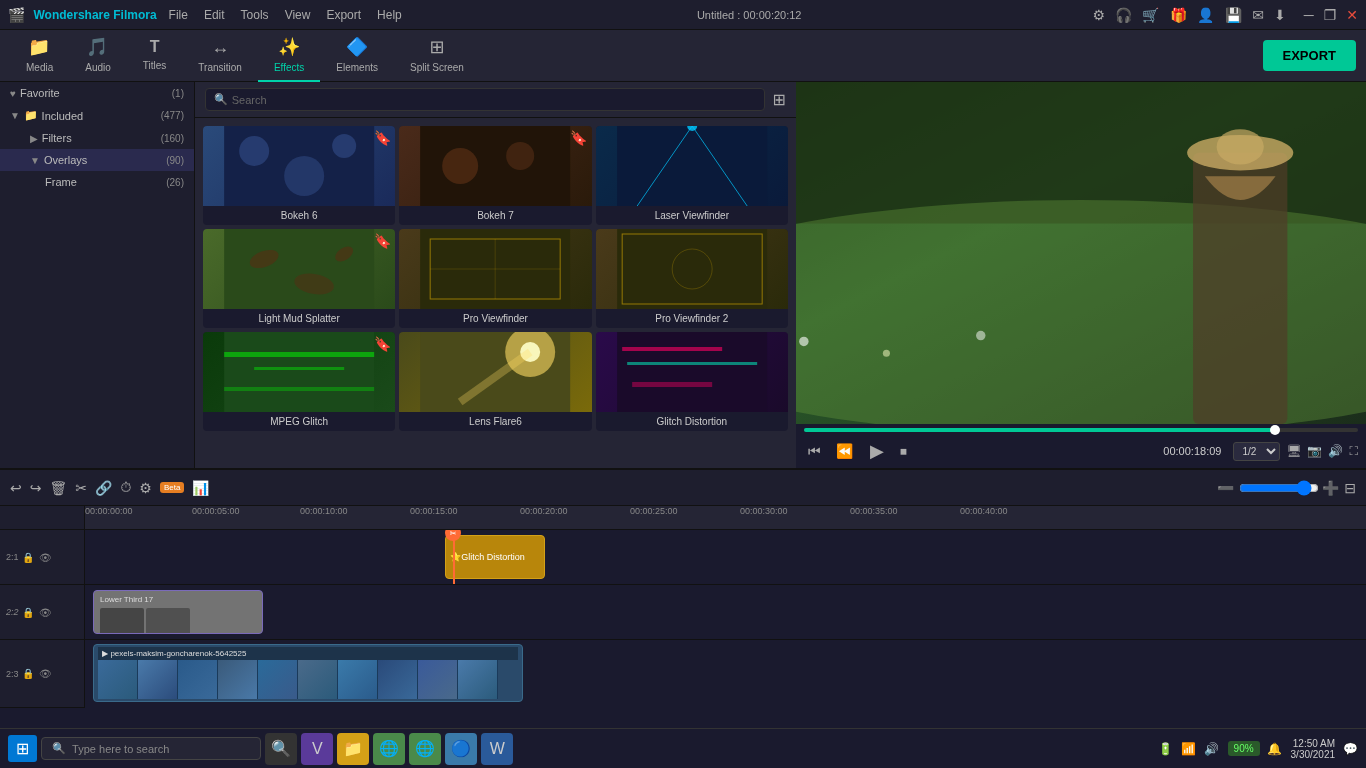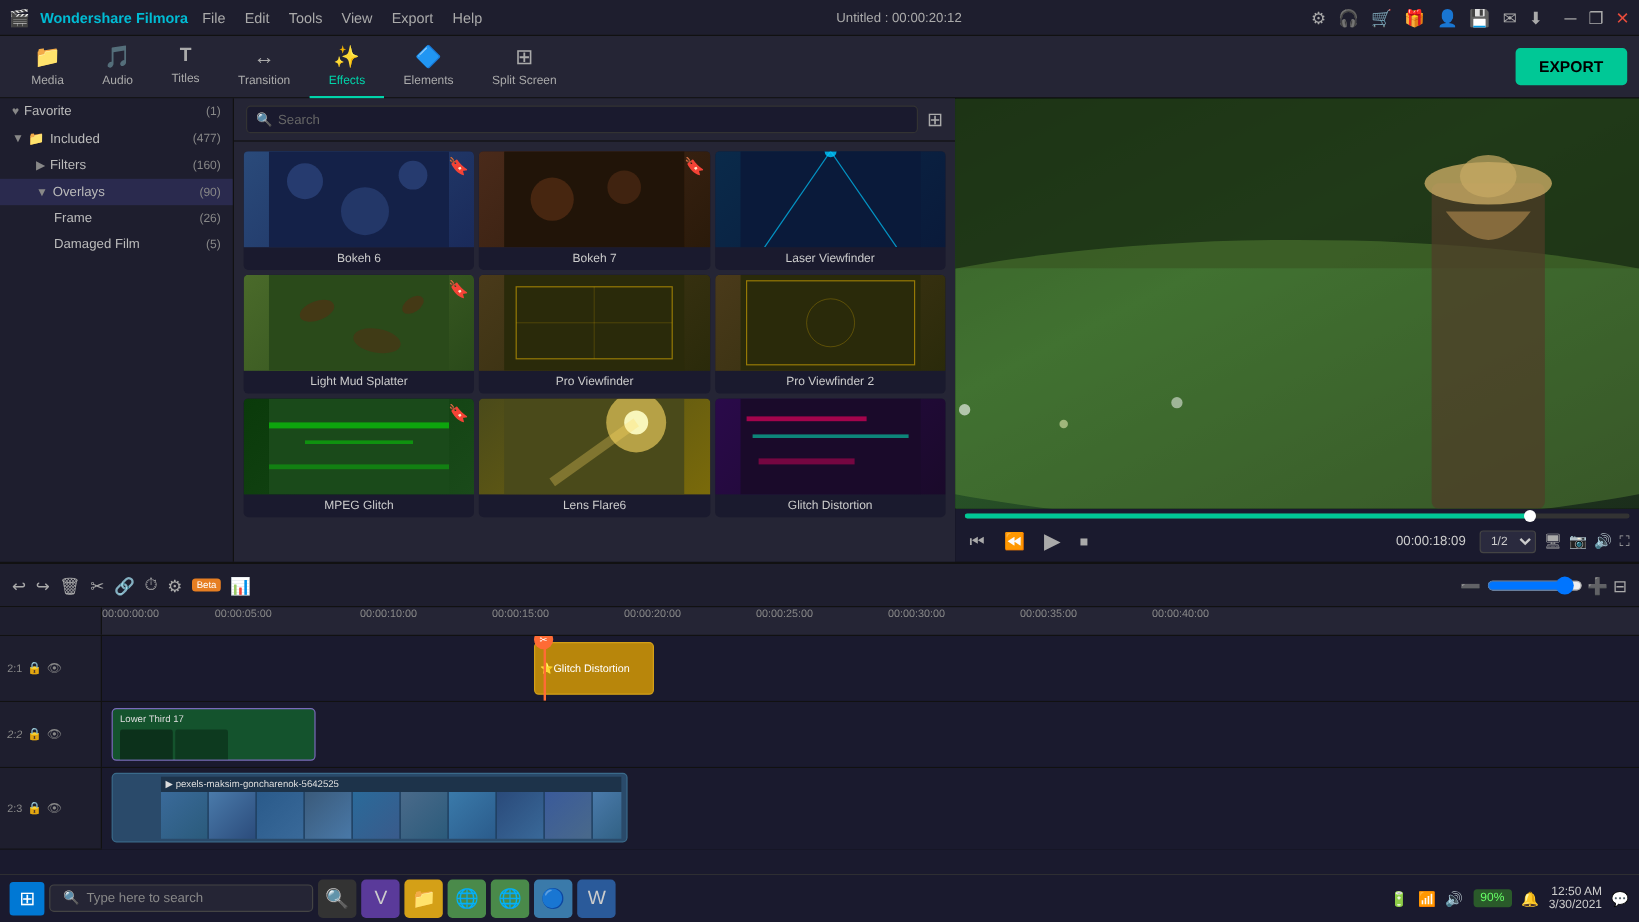--- a/index.html
+++ b/index.html
@@ -72,21 +72,21 @@
     .beta-badge { background: #e67e22; color: #fff; font-size: 8px; padding: 1px 4px; border-radius: 3px; }
     #timeline-content { flex: 1; overflow: hidden; display: flex; flex-direction: column; }
     #time-ruler { height: 24px; background: #252535; display: flex; align-items: center; position: relative; border-bottom: 1px solid #111; overflow: hidden; }
     .time-mark { position: absolute; font-size: 9px; color: #888; white-space: nowrap; }
     #tracks-area { flex: 1; position: relative; overflow: hidden; }
     .track-row { display: flex; align-items: center; height: 55px; border-bottom: 1px solid #111; }
     .track-controls { width: 85px; min-width: 85px; background: #1e1e2e; display: flex; align-items: center; gap: 4px; padding: 0 6px; height: 100%; border-right: 1px solid #111; font-size: 10px; color: #888; }
     .track-body { flex: 1; height: 100%; position: relative; background: #1a1a2e; overflow: hidden; }
     .track-clip { position: absolute; height: 44px; top: 5px; border-radius: 4px; overflow: hidden; font-size: 9px; color: #fff; display: flex; align-items: center; padding: 2px 4px; }
     .clip-glitch { background: #b8860b; left: 360px; width: 100px; border: 1px solid #d4a017; }
-    .clip-lower { background: #14532d; left: 8px; width: 170px; border: 1px solid #7a6aba; align-items: center; }
+    .clip-lower { background: #737373; left: 8px; width: 170px; border: 1px solid #7a6aba; align-items: center; }
     .clip-video { background: #2a4a6a; left: 8px; width: 430px; border: 1px solid #3a6a8a; height: 56px; top: 4px; }
     .playhead { position: absolute; top: 0; bottom: 0; width: 2px; background: #ff6b35; z-index: 10; left: 368px; }
     .playhead-marker { position: absolute; top: -5px; left: -8px; width: 16px; height: 16px; background: #ff6b35; border-radius: 50%; display: flex; align-items: center; justify-content: center; }
     .scissors-icon { color: #fff; font-size: 10px; }
     .lock-icon { cursor: pointer; }
     .eye-icon { cursor: pointer; }
 
     
     #taskbar { position: fixed; bottom: 0; left: 0; right: 0; height: 40px; background: #1a1a2e; display: flex; align-items: center; padding: 0 8px; gap: 4px; border-top: 1px solid #333; }
     #taskbar-start { background: #0078d4; color: #fff; border: none; padding: 4px 8px; border-radius: 3px; font-size: 16px; cursor: pointer; }
@@ -189,24 +189,20 @@
       <span class="item-count">(160)</span>
     </div>
     <div class="panel-item sub active">
       <span class="expand-icon">▼</span>
       <span class="item-label">Overlays</span>
       <span class="item-count">(90)</span>
     </div>
     <div class="panel-item subsub">
       <span class="item-label">Frame</span>
       <span class="item-count">(26)</span>
-    </div>
-    <div class="panel-item subsub">
-      <span class="item-label">Damaged Film</span>
-      <span class="item-count">(5)</span>
     </div>
   </div>
 
   <div id="effects-panel">
     <div id="effects-header">
       <div id="search-box">
         <span>🔍</span>
         <span style="color:#666;">Search</span>
       </div>
       <span style="font-size:16px;cursor:pointer;color:#aaa;">⊞</span>
@@ -398,21 +394,21 @@
       <button class="tl-btn">➕</button>
       <button class="tl-btn">⊟</button>
     </div>
   </div>
   <div id="timeline-content">
 
     <div id="time-ruler">
       <div style="width:85px;min-width:85px;background:#1e1e2e;height:100%;border-right:1px solid #111;"></div>
       <div style="flex:1;position:relative;overflow:hidden;height:100%;">
         <span class="time-mark" style="left:0px;">00:00:00:00</span>
-        <span class="time-mark" style="left:94px;">00:00:05:00</span>
+        <span class="time-mark" style="left:107px;">00:00:05:00</span>
         <span class="time-mark" style="left:215px;">00:00:10:00</span>
         <span class="time-mark" style="left:325px;">00:00:15:00</span>
         <span class="time-mark" style="left:435px;">00:00:20:00</span>
         <span class="time-mark" style="left:545px;">00:00:25:00</span>
         <span class="time-mark" style="left:655px;">00:00:30:00</span>
         <span class="time-mark" style="left:765px;">00:00:35:00</span>
         <span class="time-mark" style="left:875px;">00:00:40:00</span>
       </div>
     </div>
 
@@ -458,21 +454,21 @@
       </div>
 
       <div class="track-row" style="height:68px;">
         <div class="track-controls">
           <span style="font-size:9px;">2:3</span>
           <span class="lock-icon">🔒</span>
           <span class="eye-icon">👁</span>
         </div>
         <div class="track-body" style="height:68px;">
           <div class="track-clip clip-video" style="position:absolute;height:58px;top:4px;left:8px;width:430px;">
-            <div style="width:100%;height:100%;overflow:hidden;margin-left:36px;">
+            <div style="width:100%;height:100%;overflow:hidden;">
               <div style="font-size:8px;color:#ddd;padding:2px 4px;background:rgba(0,0,0,0.3);">
                 <span>▶</span>
                 <span>pexels-maksim-goncharenok-5642525</span>
               </div>
               <div class="film-strip" style="height:42px;display:flex;overflow:hidden;">
                 <div class="film-frame" style="width:40px;height:42px;background:linear-gradient(135deg,#3a6a9a,#2a5a7a);border-right:1px solid #1a3a5a;flex-shrink:0;"></div>
                 <div class="film-frame" style="width:40px;height:42px;background:linear-gradient(135deg,#4a7aaa,#2a4a7a);border-right:1px solid #1a3a5a;flex-shrink:0;"></div>
                 <div class="film-frame" style="width:40px;height:42px;background:linear-gradient(135deg,#2a5a8a,#3a6a9a);border-right:1px solid #1a3a5a;flex-shrink:0;"></div>
                 <div class="film-frame" style="width:40px;height:42px;background:linear-gradient(135deg,#3a5a7a,#4a7aaa);border-right:1px solid #1a3a5a;flex-shrink:0;"></div>
                 <div class="film-frame" style="width:40px;height:42px;background:linear-gradient(135deg,#2a6a9a,#3a5a8a);border-right:1px solid #1a3a5a;flex-shrink:0;"></div>

